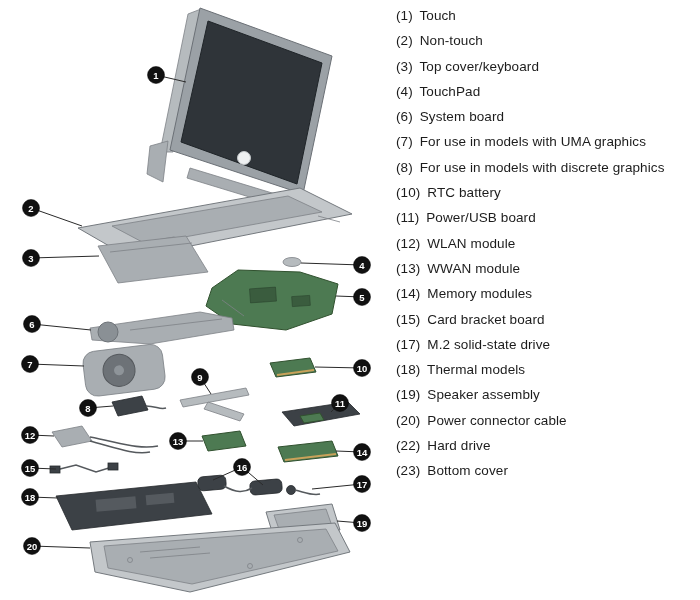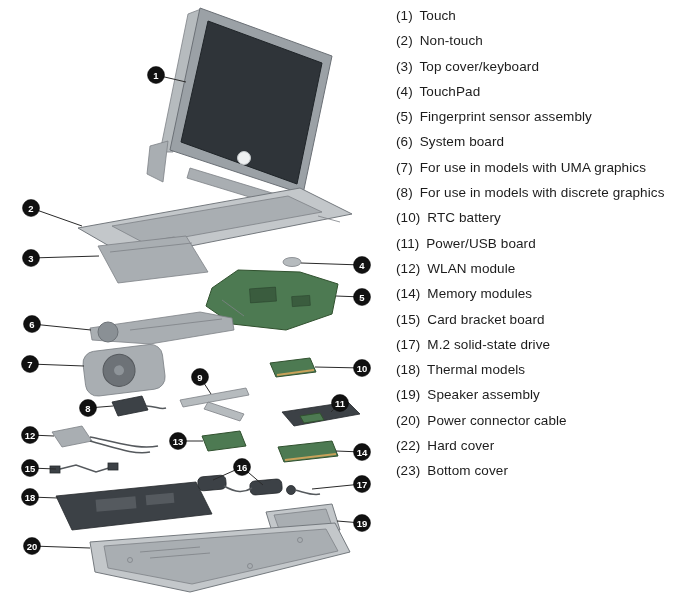--- a/index.html
+++ b/index.html
@@ -219,31 +219,31 @@
         </g>
     </svg>
   </div>
 
   <div class="legend-pane">
     <ul class="legend" id="legend">
         <li class="legend-item"><span class="num">(1)</span> <span>Touch</span></li>
         <li class="legend-item"><span class="num">(2)</span> <span>Non-touch</span></li>
         <li class="legend-item"><span class="num">(3)</span> <span>Top cover/keyboard</span></li>
         <li class="legend-item"><span class="num">(4)</span> <span>TouchPad</span></li>
-        <li class="legend-item"><span class="num">(5)</span> <span>Fingerprint sensor assembly</span></li>
         <li class="legend-item"><span class="num">(6)</span> <span>System board</span></li>
         <li class="legend-item"><span class="num">(7)</span> <span>For use in models with UMA graphics</span></li>
         <li class="legend-item"><span class="num">(8)</span> <span>For use in models with discrete graphics</span></li>
         <li class="legend-item"><span class="num">(10)</span> <span>RTC battery</span></li>
         <li class="legend-item"><span class="num">(11)</span> <span>Power/USB board</span></li>
         <li class="legend-item"><span class="num">(12)</span> <span>WLAN module</span></li>
+        <li class="legend-item"><span class="num">(13)</span> <span>WWAN module</span></li>
         <li class="legend-item"><span class="num">(14)</span> <span>Memory modules</span></li>
         <li class="legend-item"><span class="num">(15)</span> <span>Card bracket board</span></li>
         <li class="legend-item"><span class="num">(17)</span> <span>M.2 solid-state drive</span></li>
         <li class="legend-item"><span class="num">(18)</span> <span>Thermal models</span></li>
         <li class="legend-item"><span class="num">(19)</span> <span>Speaker assembly</span></li>
         <li class="legend-item"><span class="num">(20)</span> <span>Power connector cable</span></li>
-        <li class="legend-item"><span class="num">(22)</span> <span>Hard cover</span></li>
+        <li class="legend-item"><span class="num">(22)</span> <span>Hard drive</span></li>
         <li class="legend-item"><span class="num">(23)</span> <span>Bottom cover</span></li>
       </ul>
   </div>
 
 </div>
 
 </body></html>

